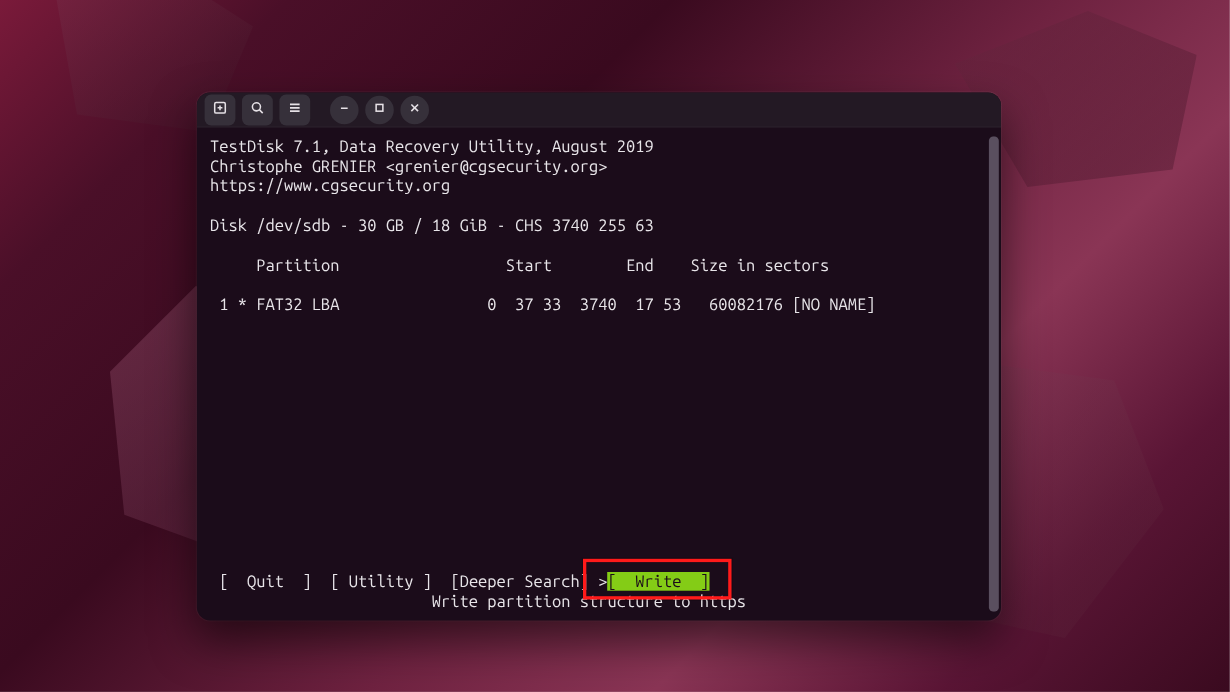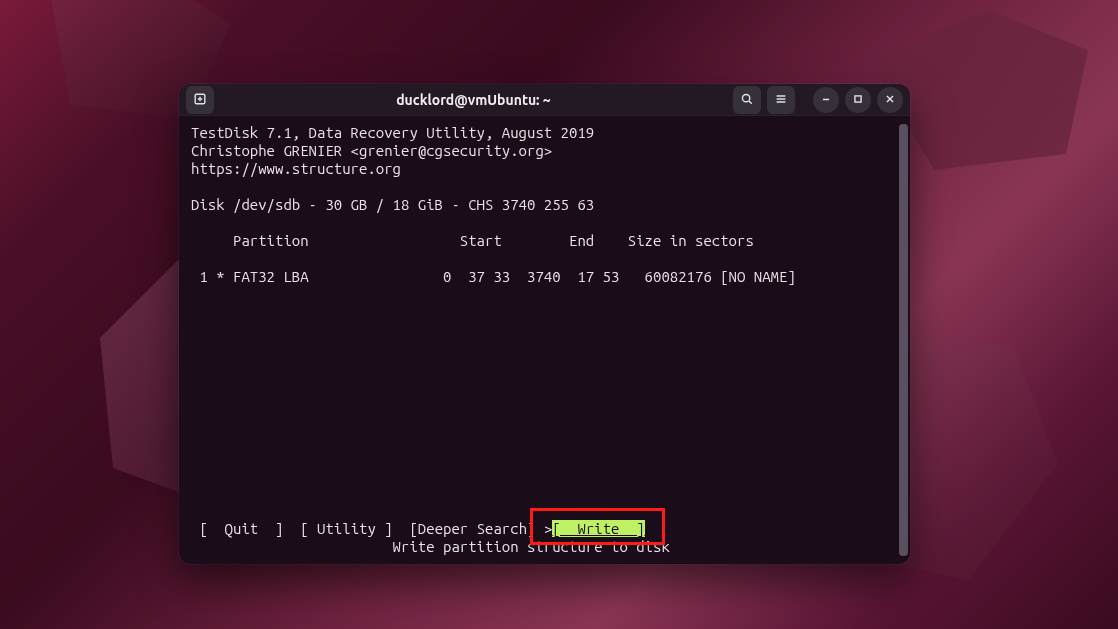--- a/index.html
+++ b/index.html
@@ -102,23 +102,22 @@
       content: "";
       position: absolute;
       left: 0; right: 0; top: 0;
       height: 100%;
       background: #5a4f5f;
       border-radius: 4px;
     }
 
     .menu-line { letter-spacing: 0; }
     .menu-item-sel {
-      background: #bef264;
+      background: #84cc16;
       color: #1b0c1a;
-      text-decoration: underline;
     }
     .desc-line { }
 
     .highlight-box {
       position: absolute;
       border: 3px solid #ff1a1a;
       pointer-events: none;
       box-shadow: 0 0 0 1px rgba(0,0,0,0.2);
     }
   </style>
@@ -137,21 +136,20 @@
       <div class="tb-btn" title="New Tab">
         <span>
           <svg viewBox="0 0 16 16">
               <rect x="2.5" y="2.5" width="11" height="11" rx="1.5"></rect>
               <line x1="8" y1="5.5" x2="8" y2="10.5"></line>
               <line x1="5.5" y1="8" x2="10.5" y2="8"></line>
             </svg>
         </span>
       </div>
     </div>
-    <div class="title-center">ducklord@vmUbuntu: ~</div>
     <div class="title-right">
       <div class="tb-btn" title="Search">
         <span>
           <svg viewBox="0 0 16 16">
               <circle cx="7" cy="7" r="4.2"></circle>
               <line x1="10.2" y1="10.2" x2="13.5" y2="13.5"></line>
             </svg>
         </span>
       </div>
       <div class="tb-btn hamburger" title="Menu">
@@ -185,40 +183,40 @@
               <line x1="11.5" y1="4.5" x2="4.5" y2="11.5"></line>
             </svg>
         </span>
       </div>
     </div>
   </div>
 
   <div class="terminal">
     <div class="terminal-inner"><span>TestDisk 7.1, Data Recovery Utility, August 2019</span>
 <span>Christophe GRENIER &lt;grenier@cgsecurity.org&gt;</span>
-<span>https://www.structure.org</span>
+<span>https://www.cgsecurity.org</span>
 
 <span>Disk /dev/sdb - 30 GB / 18 GiB - CHS 3740 255 63</span>
 
 <span>     Partition                  Start        End    Size in sectors</span>
 
 <span> 1 * FAT32 LBA                0  37 33  3740  17 53   60082176 [NO NAME]</span>
 
 
 
 
 
 
 
 
 
 
 
 
 
 <span class="menu-line"> <span>[  Quit  ]</span>  <span>[ Utility ]</span>  <span>[Deeper Search]</span> <span>&gt;</span><span class="menu-item-sel">[  Write  ]</span></span>
-<span class="desc-line">                        <span>Write partition structure to disk</span></span></div>
+<span class="desc-line">                        <span>Write partition structure to https</span></span></div>
     <div class="scrollbar"></div>
   </div>
 
 </div>
 
 <div class="highlight-box" style="left:530px; top:508px; width:135px; height:37px;"></div>
 
 </body></html>

